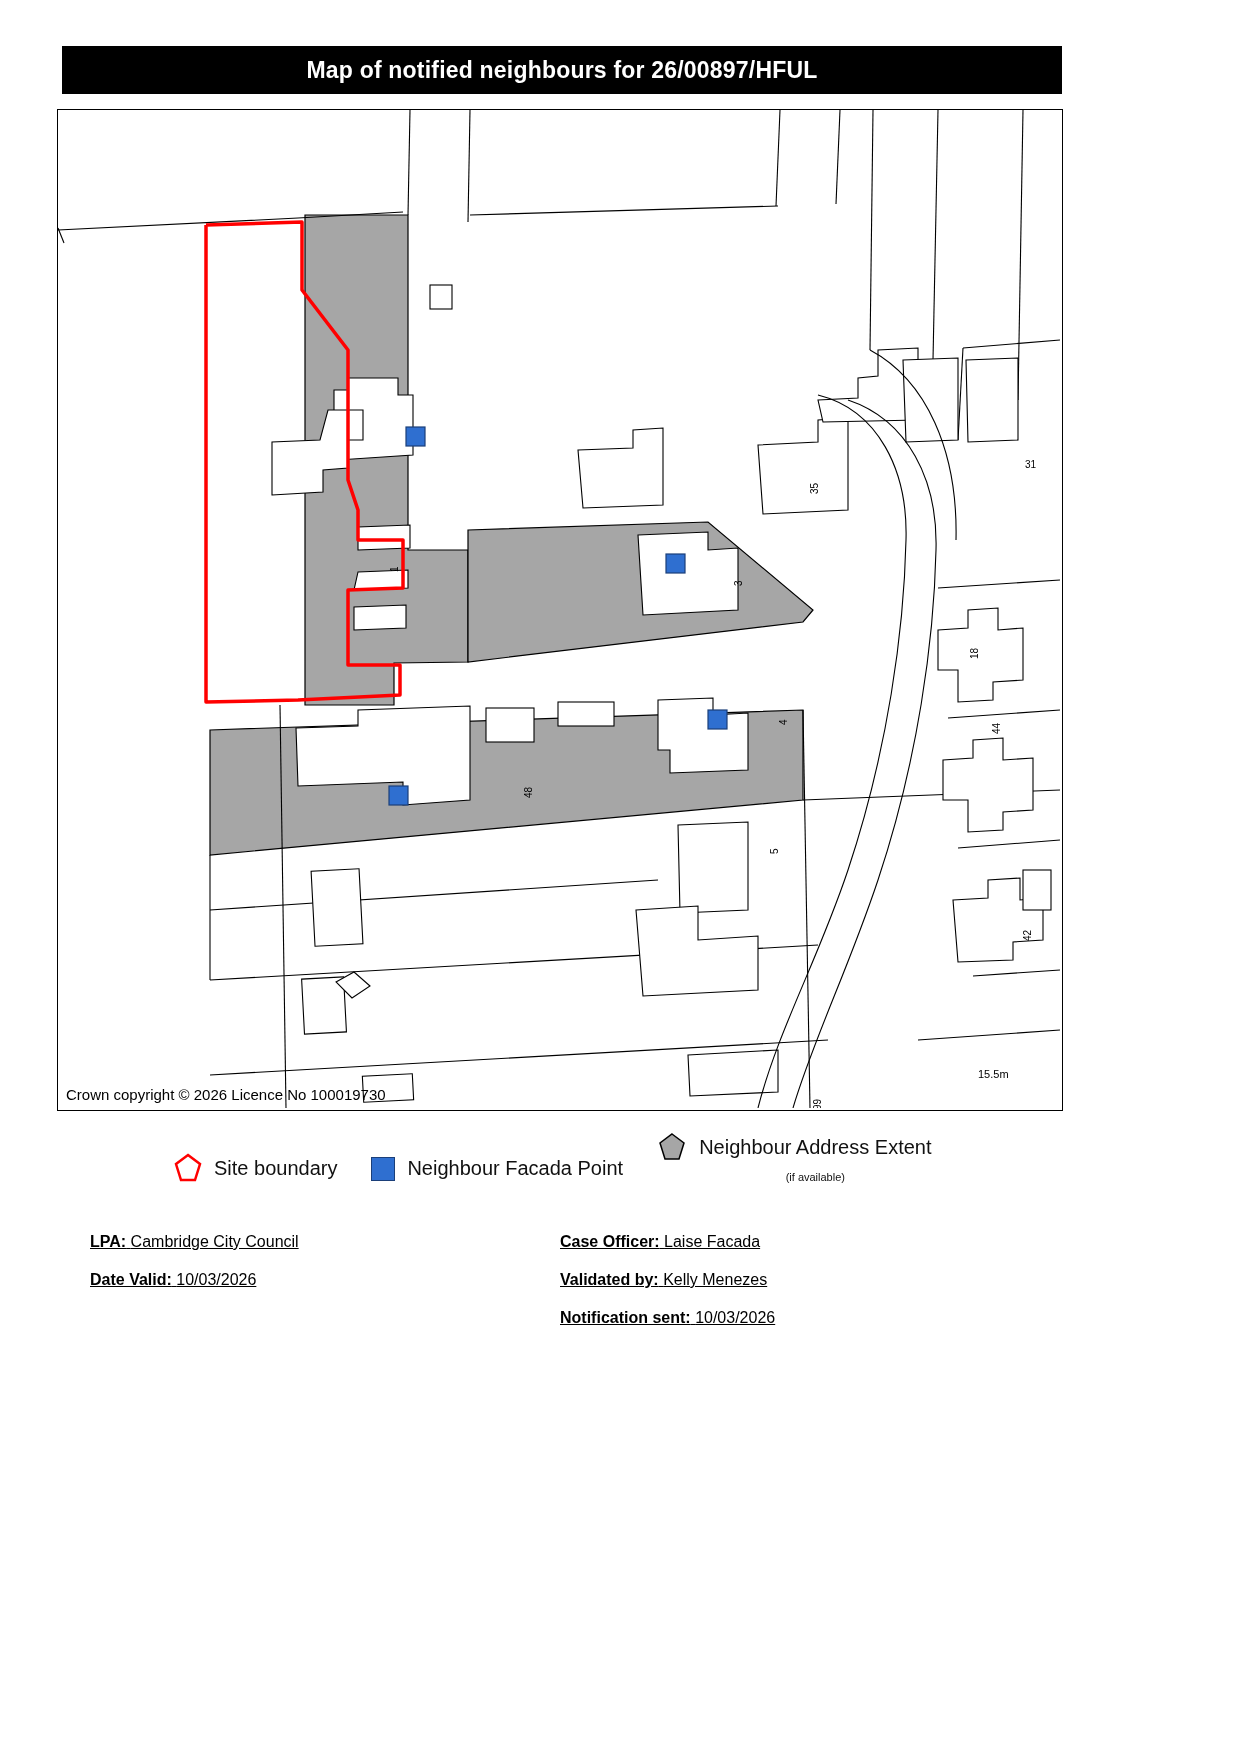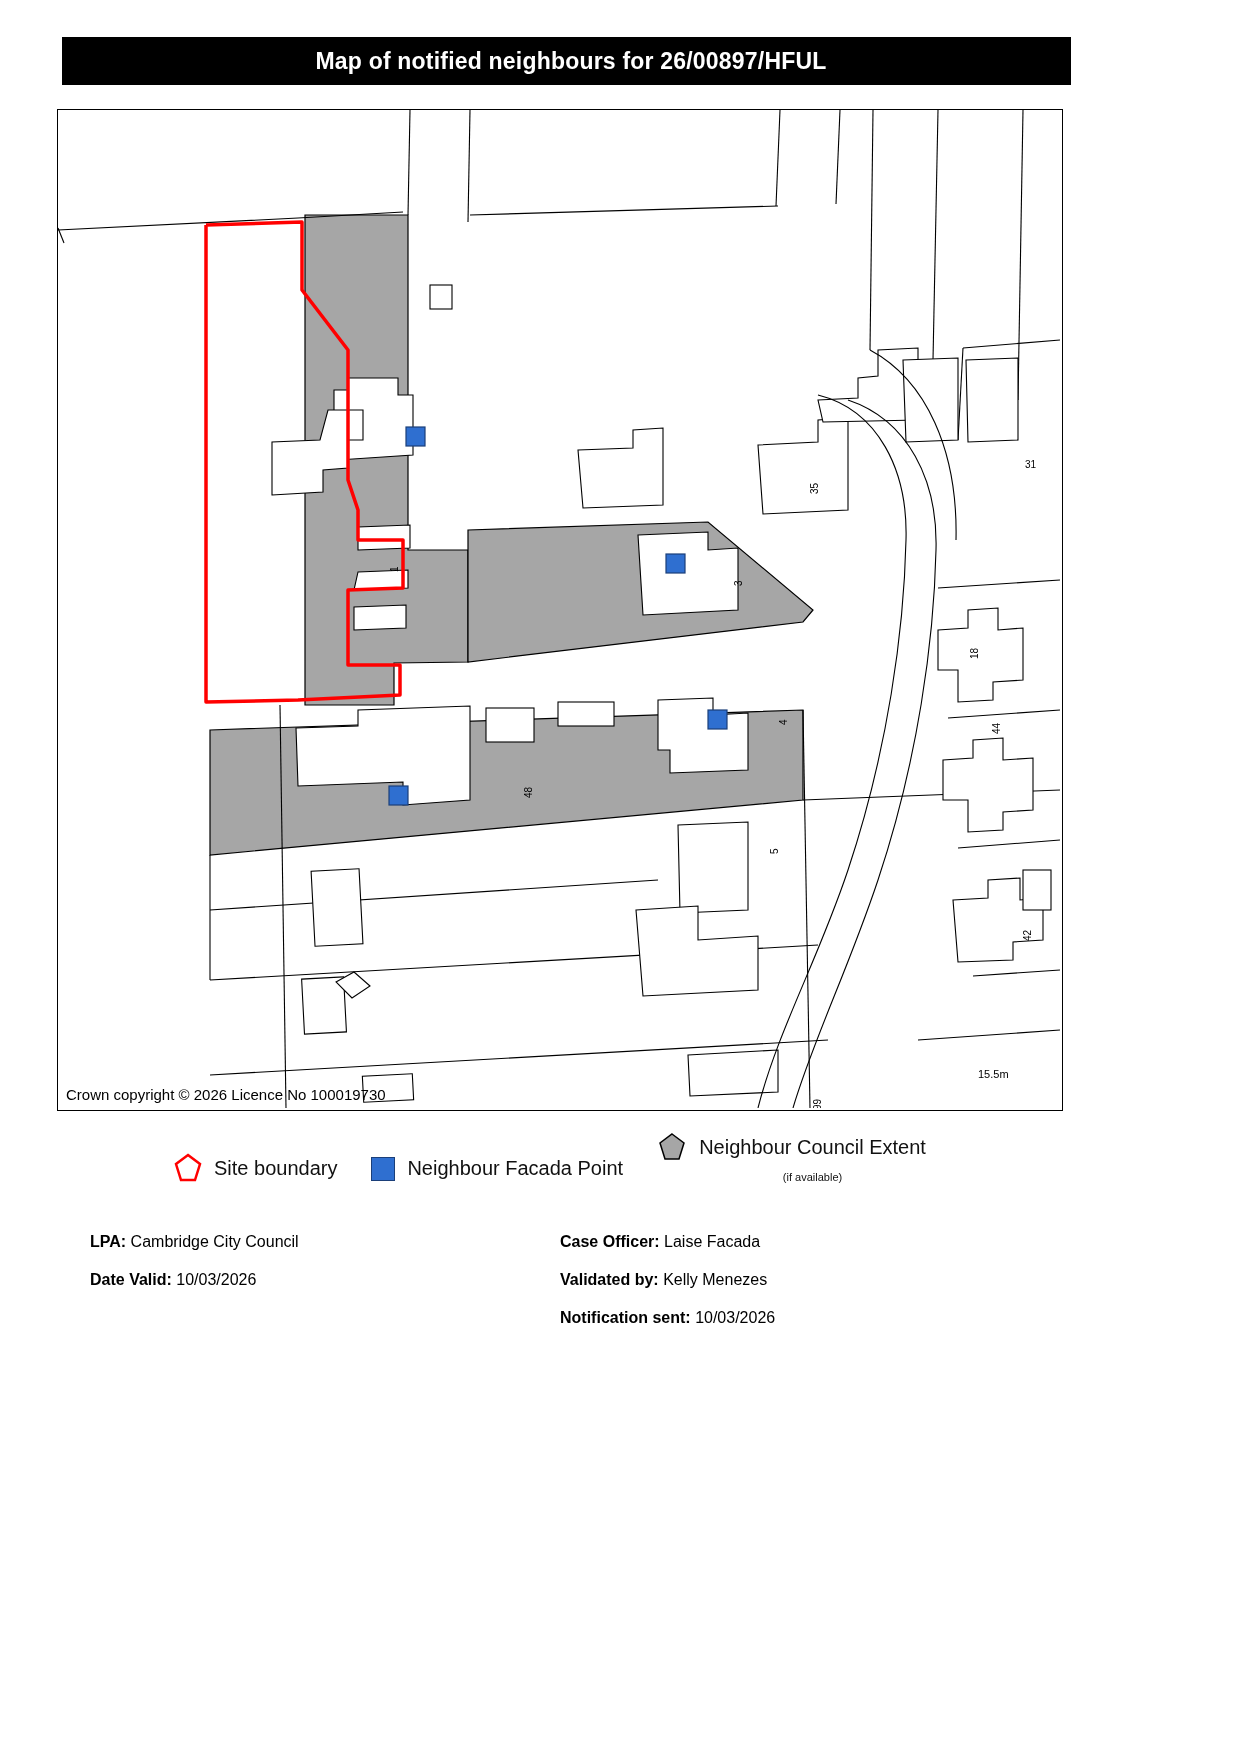--- a/index.html
+++ b/index.html
@@ -18,32 +18,31 @@
     position: absolute;
     left: 0; top: 0;
     width: 1240px;
     height: 1755px;
   }
 
   
   .title-bar {
     position: absolute;
     left: 62px;
-    top: 37px;
+    top: 46px;
     width: 1000px;
     height: 48px;
     background: #000000;
     color: #ffffff;
     display: flex;
     align-items: center;
     justify-content: center;
     font-size: 23px;
     font-weight: bold;
     letter-spacing: 0.2px;
-    padding-left: 9px;
   }
 
   
   .map-frame {
     position: absolute;
     left: 57px;
     top: 109px;
     width: 1004px;
     height: 1000px;
     border: 1px solid #000000;
@@ -119,20 +118,21 @@
   .details .col {
     position: absolute;
     top: 0;
   }
   .details .col-left { left: 0; width: 460px; }
   .details .col-right { left: 470px; width: 500px; }
   .detail-row {
     margin-bottom: 18px;
     line-height: 20px;
     white-space: nowrap;
+    text-decoration: underline;
   }
   .detail-row .k {
     font-weight: bold;
   }
   .detail-row .v {
     font-weight: normal;
   }
 </style>
 </head>
 <body>
@@ -264,21 +264,21 @@
     <div class="legend-item">
       <span class="swatch-point"></span>
       <span class="legend-label">Neighbour Facada Point</span>
     </div>
 
     <div class="legend-item">
       <svg class="swatch-extent" viewBox="0 0 30 30">
         <polygon points="15,2 27,11 22,27 8,27 3,11" fill="#a6a6a6" stroke="#000000" stroke-width="1.5"></polygon>
       </svg>
       <span class="legend-label">
-        <span>Neighbour Council Extent</span>
+        <span>Neighbour Address Extent</span>
         <span class="legend-sub">(if available)</span>
       </span>
     </div>
   </div>
 
   <div class="details">
     <div class="col col-left">
       <div class="detail-row">
         <span class="k">LPA:</span>
         <span class="v">Cambridge City Council</span>

